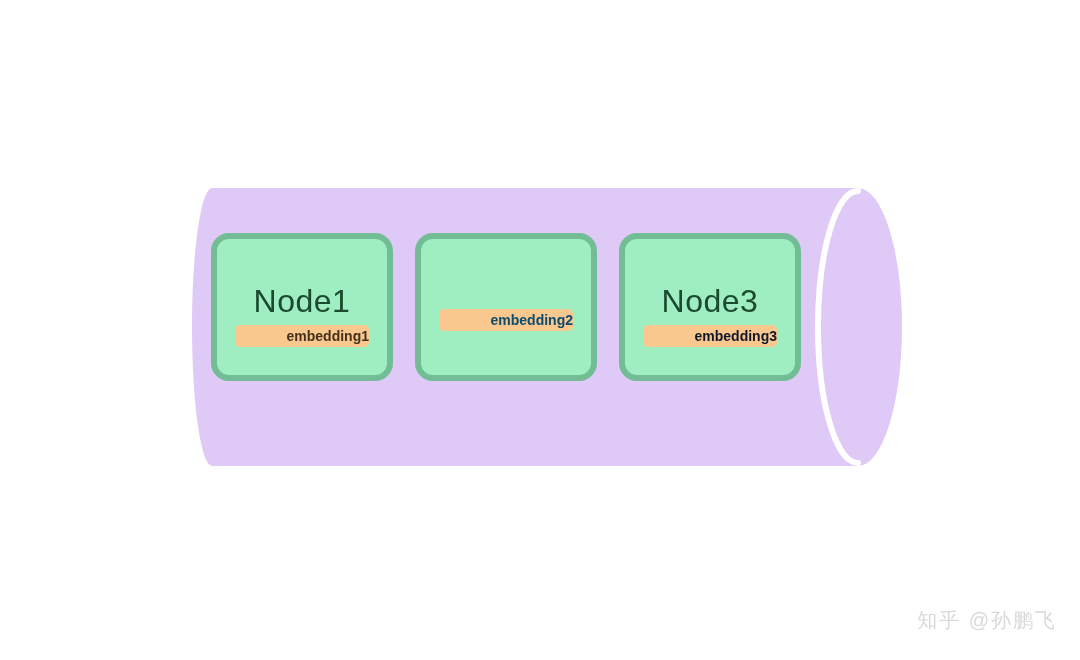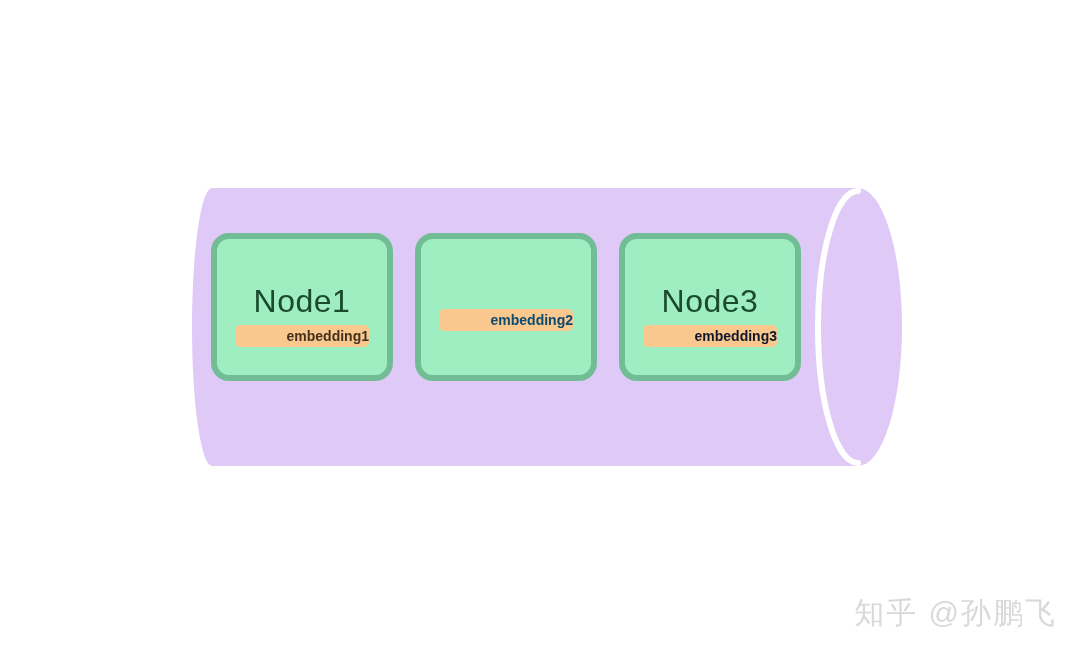--- a/index.html
+++ b/index.html
@@ -56,21 +56,21 @@
     background: #F8C88E;
     color: #44301C;
     font-size: 14px;
     font-weight: 600;
     text-align: right;
   }
   .watermark {
     position: absolute;
     right: 23px;
     bottom: 26px;
-    font-size: 30px;
+    font-size: 20px;
     color: #D9D9D9;
     letter-spacing: 2px;
     text-shadow: 0 1px 0 #ffffff;
     user-select: none;
   }
 </style>
 </head>
 <body>
 
 <div class="canvas">

